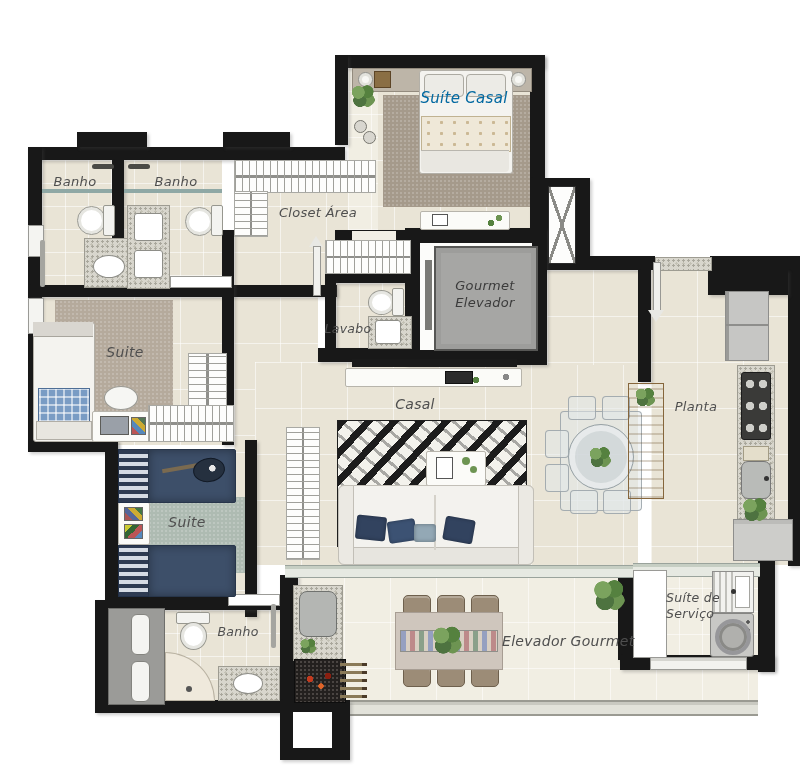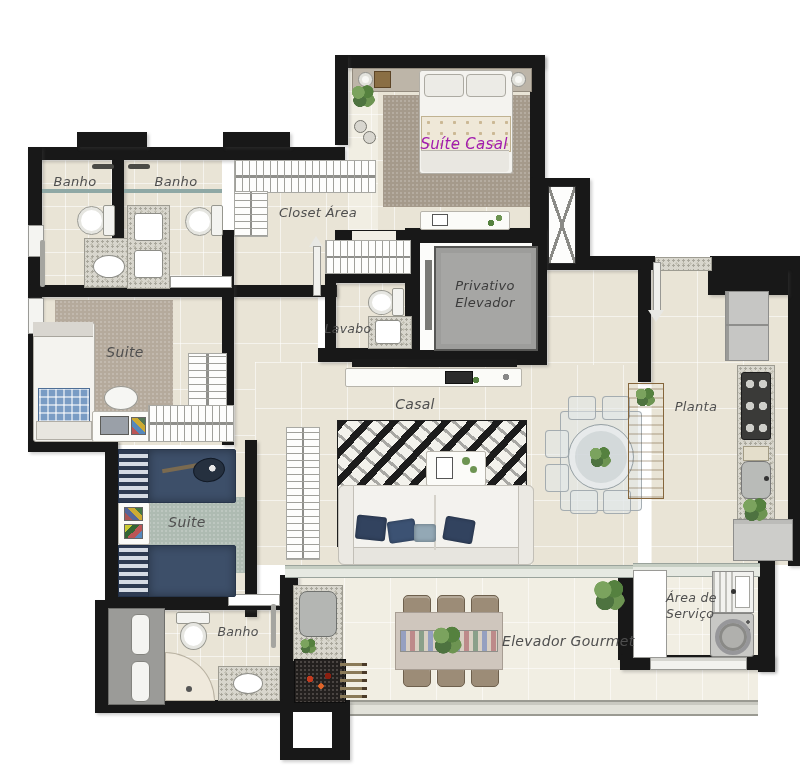--- a/index.html
+++ b/index.html
@@ -133,39 +133,39 @@
 
   <div class="arrow-shaft" style="left:653px;top:262px;width:6px;height:48px;"></div>
   <div class="tri" style="left:648px;top:310px;border-left:8px solid transparent;border-right:8px solid transparent;border-top:12px solid #e8e8e4;"></div>
   <div class="tri" style="left:309px;top:236px;border-left:7px solid transparent;border-right:7px solid transparent;border-bottom:11px solid #e8e8e4;"></div>
   <div class="arrow-shaft" style="left:313px;top:246px;width:6px;height:48px;"></div>
 
   <div style="position:absolute;left:420px;top:243px;width:112px;height:107px;background:#fcfcfa;z-index:31;"></div>
   <div style="position:absolute;left:425px;top:260px;width:7px;height:70px;background:#7a7a76;z-index:33;"></div>
   <div style="position:absolute;left:434px;top:246px;width:100px;height:101px;background:#a6a6a4;border:2px solid #565654;box-shadow:inset 0 0 0 5px #9d9d9b;z-index:33;"></div>
   <div class="label" style="left:436px;top:277px;width:98px;font-size:13px;color:#3b3b3b;line-height:17px;">
-    <span>Privativo</span><br>
+    <span>Gourmet</span><br>
     <span>Elevador</span>
   </div>
 
   <div class="furn" style="left:352px;top:68px;width:178px;height:22px;background:#bdb5a8;border:1px solid #938b7e;"></div>
   <div class="lamp" style="left:358px;top:72px;width:13px;height:13px;"></div>
   <div class="lamp" style="left:511px;top:72px;width:13px;height:13px;"></div>
   <div class="furn" style="left:374px;top:71px;width:15px;height:15px;background:#8a6e44;border:1px solid #5c4426;"></div>
   <div class="furn" style="left:419px;top:70px;width:92px;height:102px;background:#f4f3ef;border:1px solid #b3b0a8;border-radius:3px;"></div>
   <div class="furn" style="left:424px;top:74px;width:38px;height:21px;background:#ecebe6;border:1px solid #acaaa2;border-radius:4px;"></div>
   <div class="furn" style="left:466px;top:74px;width:38px;height:21px;background:#ecebe6;border:1px solid #acaaa2;border-radius:4px;"></div>
   <div class="furn" style="left:421px;top:116px;width:88px;height:34px;background-color:#efe8d8;border:1px solid #c2b globala48;border:1px solid #c0b291;background-image:radial-gradient(#cbb894 1.5px,transparent 1.8px);background-size:13px 11px;"></div>
   <div class="furn" style="left:421px;top:150px;width:88px;height:21px;background:#e9e7e1;border-top:1px solid #b9b6ae;border-radius:0 0 4px 4px;"></div>
   <div class="plant" style="left:350px;top:84px;width:26px;height:24px;"></div>
   <div class="furn" style="left:354px;top:120px;width:11px;height:11px;background:#d8d6cf;border:1px solid #77766f;border-radius:50%;"></div>
   <div class="furn" style="left:363px;top:131px;width:11px;height:11px;background:#d8d6cf;border:1px solid #77766f;border-radius:50%;"></div>
   <div class="furn white" style="left:420px;top:211px;width:88px;height:17px;background-image:radial-gradient(circle at 78px 6px,#6d9452 3px,transparent 3.5px),radial-gradient(circle at 70px 11px,#55813f 3px,transparent 3.5px);"></div>
   <div class="furn" style="left:432px;top:214px;width:14px;height:10px;background:#fff;border:1px solid #555;"></div>
-  <div class="label" style="left:400px;top:89px;width:128px;font-size:15px;color:#a21caf;margin-top:46px;">Suíte Casal</div>
+  <div class="label" style="left:400px;top:89px;width:128px;font-size:15px;color:#0369a1;">Suíte Casal</div>
 
 
   <div class="rack" style="left:234px;top:160px;width:140px;height:31px;"></div>
   <div class="rack v" style="left:234px;top:191px;width:32px;height:44px;"></div>
   <div class="rack" style="left:325px;top:240px;width:84px;height:32px;"></div>
   <div class="label" style="left:256px;top:205px;width:124px;font-size:13px;">Closet Área</div>
 
   <div class="teal" style="left:42px;top:189px;width:70px;height:4px;"></div>
   <div class="furn" style="left:92px;top:164px;width:22px;height:5px;background:#4a4a46;border-radius:3px;"></div>
   <div class="toilet-bowl" style="left:77px;top:206px;width:27px;height:27px;"></div>
@@ -275,21 +275,21 @@
 
   <div class="furn" style="left:633px;top:570px;width:32px;height:86px;background:#ffffff;border:1px solid #9a9a96;"></div>
   <div class="furn" style="left:712px;top:571px;width:40px;height:40px;background:#f2f2ef;border:1px solid #8e8e8c;
               background-image:repeating-linear-gradient(90deg,#c0c0bb 0 2px,transparent 2px 6px);background-size:55% 100%;background-repeat:no-repeat;"></div>
   <div class="furn" style="left:735px;top:576px;width:13px;height:30px;background:#fff;border:1px solid #a5a5a0;z-index:36;"></div>
   <div class="furn" style="left:731px;top:589px;width:5px;height:5px;background:#333;border-radius:50%;z-index:37;"></div>
   <div class="furn" style="left:710px;top:613px;width:42px;height:42px;background:#c8c8c5;border:1px solid #858582;border-radius:3px;
               background-image:radial-gradient(circle at 37px 8px,#555 1.5px,transparent 2px),radial-gradient(circle at 37px 16px,#555 1.5px,transparent 2px);"></div>
   <div class="furn" style="left:715px;top:619px;width:28px;height:28px;border-radius:50%;background:#b0b0ad;border:4px solid #97979a;box-shadow:inset 0 0 0 3px #8a8a87;z-index:36;"></div>
   <div class="label" style="left:666px;top:590px;width:72px;font-size:12.5px;line-height:16px;text-align:left;">
-    <span>Área de</span><br>
+    <span>Suíte de</span><br>
     <span>Serviço</span>
   </div>
 
   <div class="furn" style="left:395px;top:612px;width:106px;height:56px;background:#cfc6bd;border:1px solid #a79d93;"></div>
   <div class="furn" style="left:400px;top:630px;width:96px;height:20px;border:1px solid #8f8f8a;
               background:repeating-linear-gradient(90deg,#95a0c0 0 5px,#d8cfc2 5px 9px,#bd8a8a 9px 14px,#d8cfc2 14px 18px,#8aa08a 18px 23px,#d8cfc2 23px 27px);"></div>
   <div class="plant" style="left:431px;top:625px;width:32px;height:30px;"></div>
   <div class="chair-brown" style="left:403px;top:595px;width:26px;height:19px;"></div>
   <div class="chair-brown" style="left:437px;top:595px;width:26px;height:19px;"></div>
   <div class="chair-brown" style="left:471px;top:595px;width:26px;height:19px;"></div>

